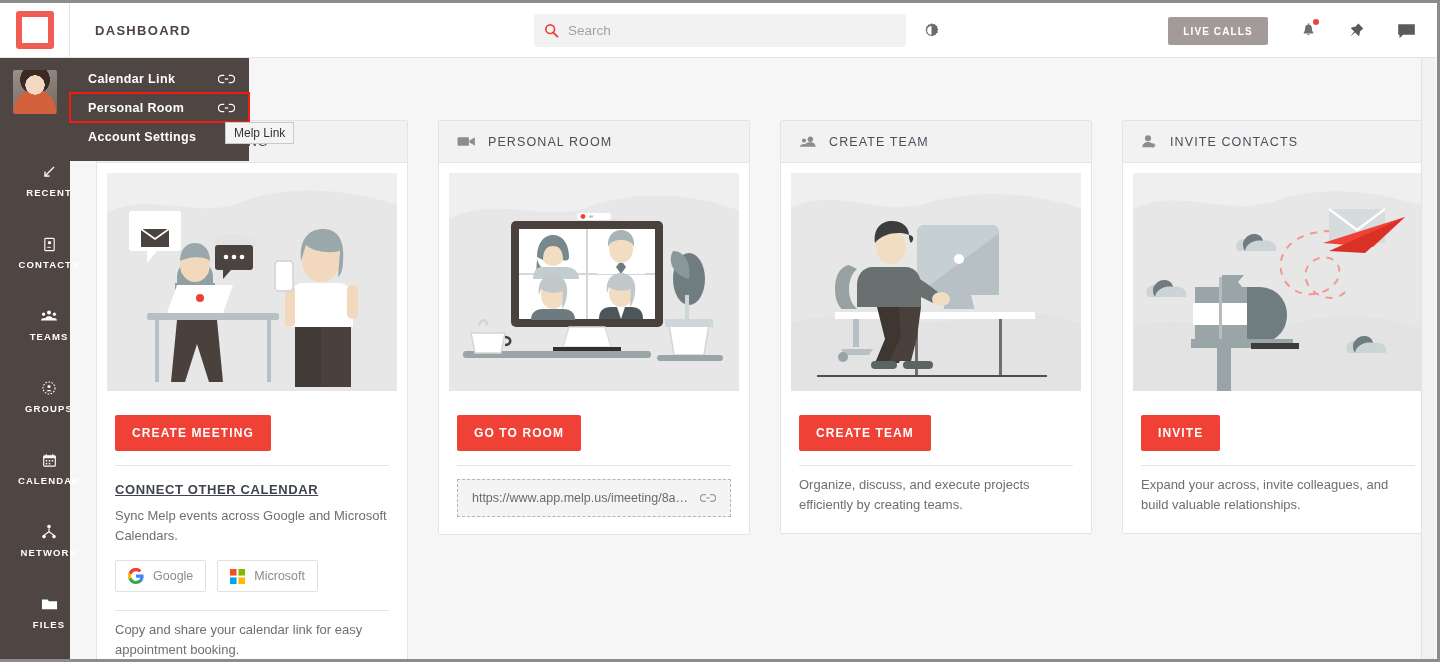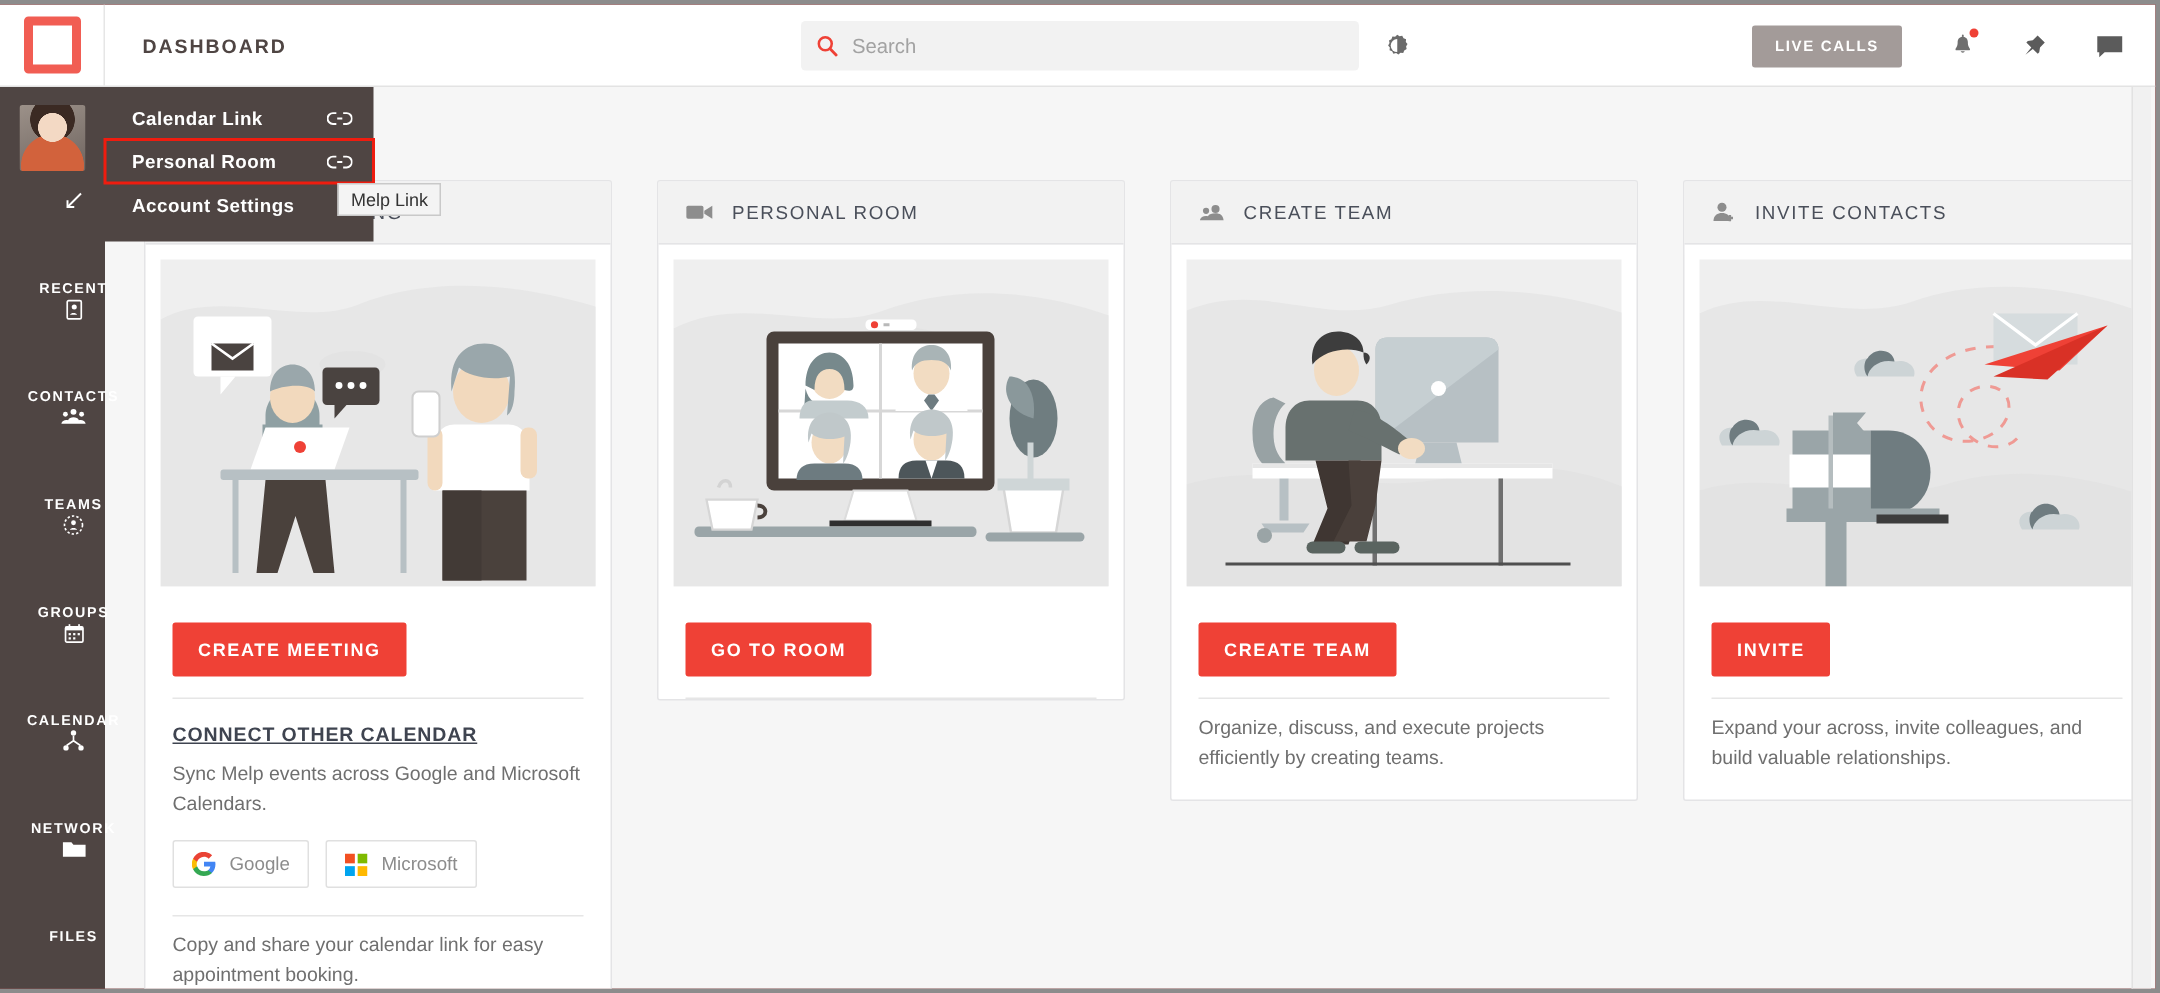--- a/index.html
+++ b/index.html
@@ -5,21 +5,21 @@
   * { box-sizing: border-box; margin: 0; padding: 0; }
   html, body {
     width: 1440px; height: 662px;
     font-family: "Liberation Sans", sans-serif;
     background: #ffffff;
     overflow: hidden;
   }
   .app {
     position: relative;
     width: 1440px; height: 662px;
-    background: #7f1d1d;
+    background: #e5e5e5;
     border-top: 3px solid #8c8c8c;
     border-right: 3px solid #8c8c8c;
     border-bottom: 3px solid #8c8c8c;
     overflow: hidden;
   }
 
   
   .topbar {
     position: absolute; top: 0; left: 0;
     width: 1437px; height: 55px;
@@ -110,21 +110,21 @@
     background:
       radial-gradient(circle at 50% 34%, #f3d9c4 0 26%, transparent 27%),
       radial-gradient(circle at 50% 92%, #d2623c 0 45%, transparent 46%),
       radial-gradient(circle at 50% 22%, #3b2a23 0 36%, transparent 37%),
       linear-gradient(160deg, #9c9189, #6f6560);
     overflow: hidden;
   }
   .nav-item {
     height: 72px;
     display: flex; flex-direction: column;
-    align-items: center; justify-content: space-between;
+    align-items: center; justify-content: flex-end;
     gap: 7px; cursor: pointer;
     color: #ffffff;
     padding-left: 28px;
   }
   .nav-ico { height: 16px; display: flex; align-items: center; justify-content: center; }
   .nav-label {
     font-size: 9.5px; font-weight: 700; letter-spacing: 1.1px;
     color: #ffffff;
   }
 
@@ -522,20 +522,30 @@
             <ellipse cx="240" cy="106" rx="16" ry="26" fill="#6f7d80"></ellipse>
             <path d="M240 106c-16-4-22-18-16-28 12 0 18 12 16 28Z" fill="#8a989b"></path>
             <rect x="236" y="122" width="4" height="36" fill="#cfd6d7"></rect>
             <path d="M220 152h40l-5 30h-30Z" fill="#ffffff" stroke="#d6d6d6" stroke-width="1.6"></path>
             <rect x="216" y="146" width="48" height="8" fill="#cfd6d7"></rect>
             <rect x="208" y="182" width="66" height="6" rx="3" fill="#9aa5a8"></rect>
           </svg>
         </div>
         <button class="cta">GO TO ROOM</button>
         <div class="divider"></div>
+        <div class="linkbox">
+          <span class="url">https://www.app.melp.us/imeeting/8a…</span>
+          <span>
+            <svg width="16" height="12" viewBox="0 0 18 12">
+              <path d="M7.2 6H10.8" stroke="#9a9a9a" stroke-width="1.4"></path>
+              <path d="M6.6 2.2H4.2a3.8 3.8 0 0 0 0 7.6h2.4" fill="none" stroke="#9a9a9a" stroke-width="1.4"></path>
+              <path d="M11.4 2.2h2.4a3.8 3.8 0 0 1 0 7.6h-2.4" fill="none" stroke="#9a9a9a" stroke-width="1.4"></path>
+            </svg>
+          </span>
+        </div>
       </div>
 
       <div class="card">
         <div class="card-head">
           <span>
             <svg width="18" height="14" viewBox="0 0 20 14">
               <circle cx="12.6" cy="4" r="3" fill="#8d8d8d"></circle>
               <circle cx="5.6" cy="5.4" r="2.3" fill="#8d8d8d"></circle>
               <path d="M1 12.4c.4-2.6 3.4-3.6 6-3 .8-1.6 3-2.2 5.6-2.2 3.2 0 5.6 1.4 6 5.2Z" fill="#8d8d8d"></path>
             </svg>

